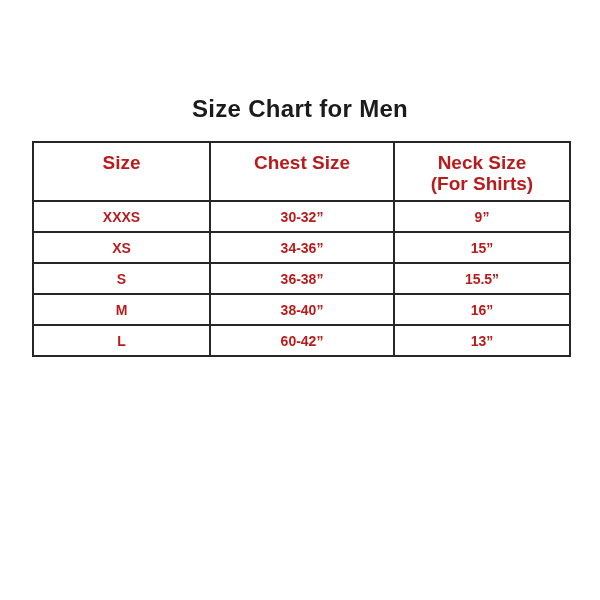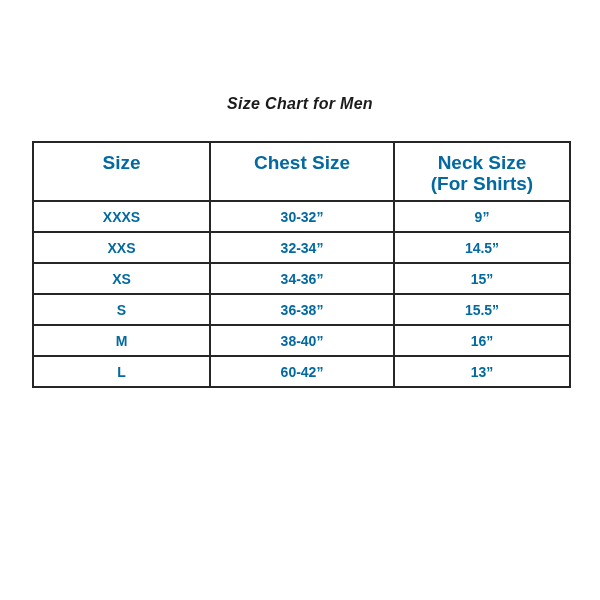--- a/index.html
+++ b/index.html
@@ -20,41 +20,40 @@
     background: #ffffff;
     overflow: hidden;
   }
   .title {
     position: absolute;
     top: 95px;
     left: 0;
     width: 100%;
     margin: 0;
     text-align: center;
-    font-size: 16px;
+    font-size: 24px;
     font-weight: bold;
     color: #1b1b1b;
     letter-spacing: 0.3px;
-    font-style: italic;
   }
   table.size-chart {
     position: absolute;
     left: 32px;
     top: 141px;
     width: 537px;
     border-collapse: collapse;
     table-layout: fixed;
     background: #ffffff;
   }
   .size-chart th,
   .size-chart td {
     border: 2px solid #262626;
     text-align: center;
     font-weight: bold;
-    color: #0369a1;
+    color: #b91c1c;
     padding: 0;
   }
   .size-chart th {
     height: 48px;
     vertical-align: top;
     padding-top: 9px;
     font-size: 19px;
     line-height: 21px;
   }
   .size-chart td {
@@ -90,25 +89,20 @@
         </th>
       </tr>
     </thead>
     <tbody>
       <tr>
         <td>XXXS</td>
         <td>30-32”</td>
         <td>9”</td>
       </tr>
       <tr>
-        <td>XXS</td>
-        <td>32-34”</td>
-        <td>14.5”</td>
-      </tr>
-      <tr>
         <td>XS</td>
         <td>34-36”</td>
         <td>15”</td>
       </tr>
       <tr>
         <td>S</td>
         <td>36-38”</td>
         <td>15.5”</td>
       </tr>
       <tr>

